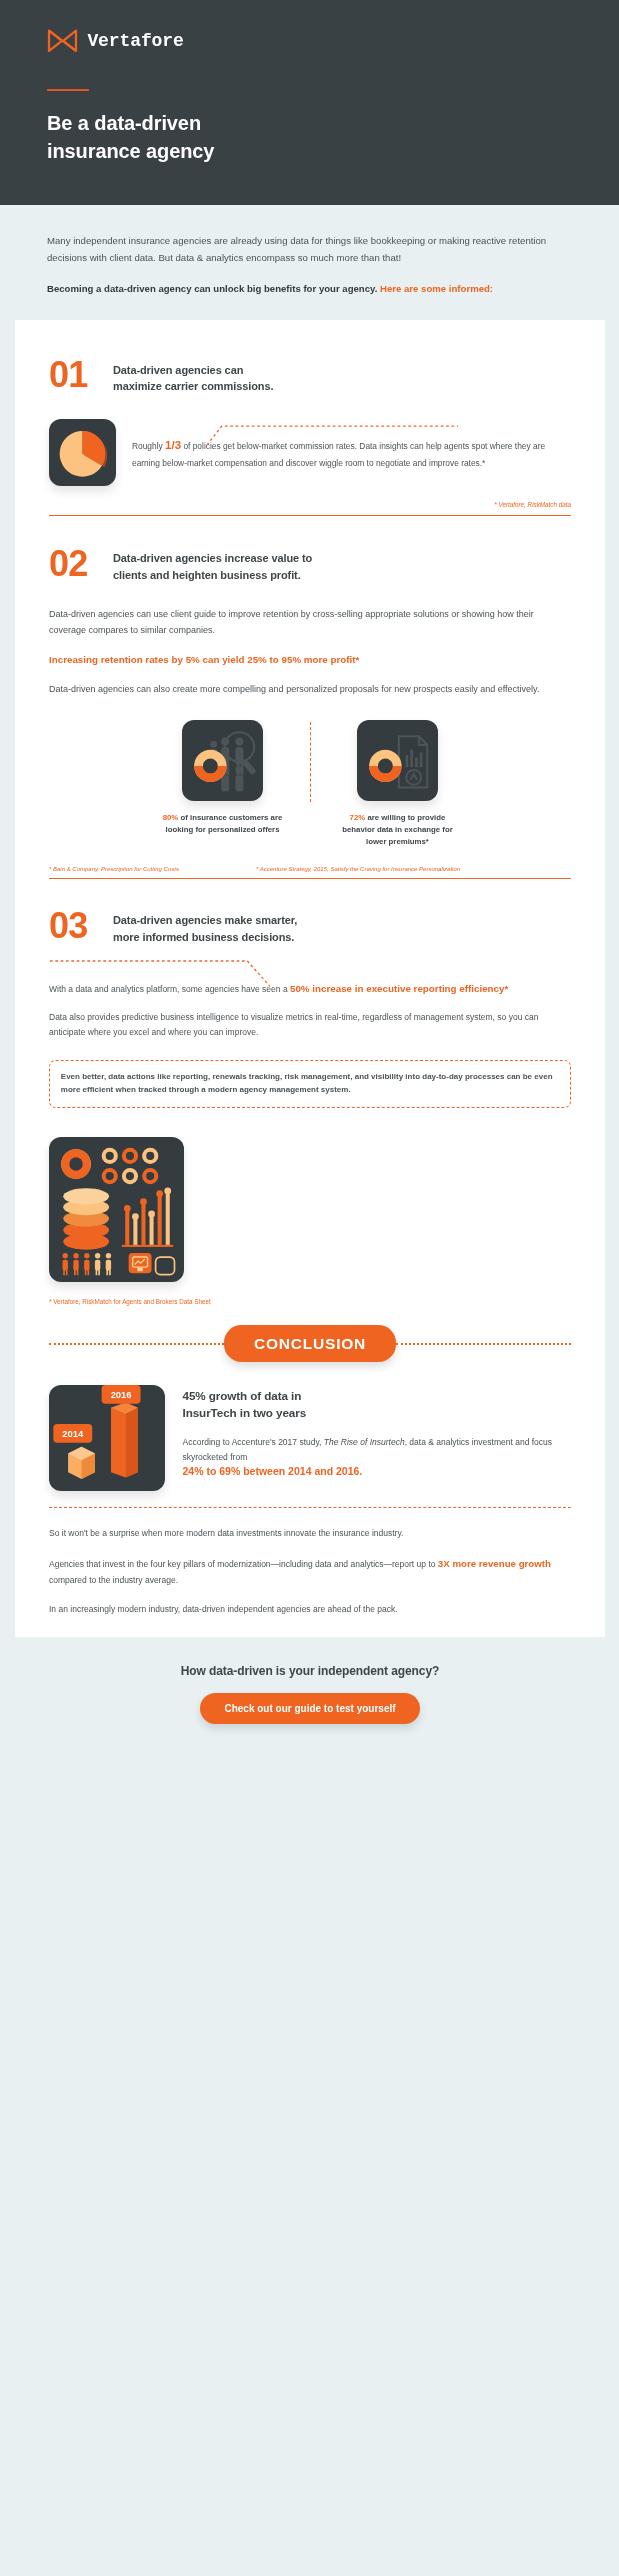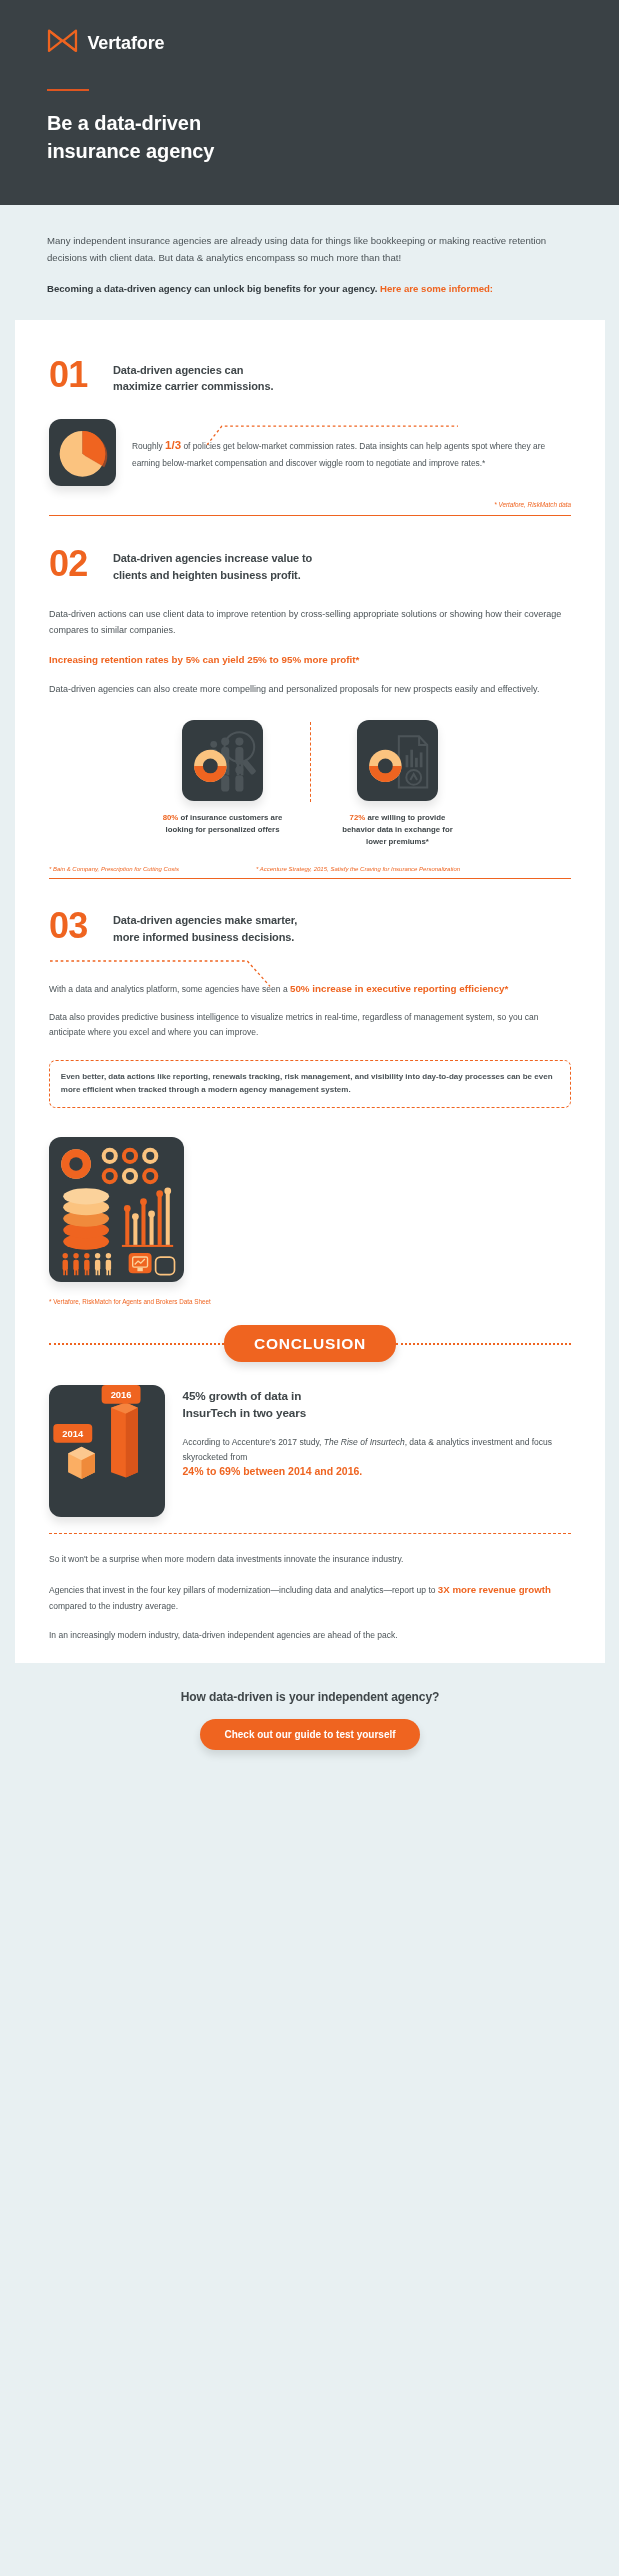--- a/index.html
+++ b/index.html
@@ -9,21 +9,21 @@
     font-family: "Liberation Sans", sans-serif;
     color: #3f4649;
   }
   .page { width: 620px; position: relative; }
 
   
   .header {
     background: #3a4145;
     padding: 28px 47px 39px 47px;
   }
-  .logo-row { display: flex; align-items: flex-end; gap: 9.4px; }
+  .logo-row { display: flex; align-items: center; gap: 9.4px; font-family: Liberation Mono, monospace; }
   .logo-mark { width: 31px; height: 25.6px; }
   .logo-text {
     color: #ffffff; font-size: 18px; font-weight: bold; letter-spacing: -0.1px;
   }
   .header-rule {
     width: 42px; height: 2.7px; background: #df5620; margin: 35px 0 17.5px 0;
   }
   .header-title {
     color: #ffffff; font-size: 20px; font-weight: bold; line-height: 1.42;
     letter-spacing: -0.1px;
@@ -127,21 +127,21 @@
     padding: 20px 34px 0 34px; gap: 0;
   }
   .dots { flex: 1; height: 0; border-top: 2px dotted #ef6420; }
   .concl-pill {
     background: #ef6420; color: #ffffff; font-size: 15.5px; font-weight: bold;
     letter-spacing: 0.8px; padding: 9.4px 30px; border-radius: 17.5px;
     box-shadow: 0 4.7px 8px rgba(0,0,0,0.13); white-space: nowrap;
   }
 
   .c-wrap { display: flex; gap: 17.5px; padding: 23px 34px 0 34px; align-items: flex-start; }
-  .tile-4 { width: 116px; height: 132px; }
+  .tile-4 { width: 116px; height: 106px; }
   .c-right { flex: 1; padding-top: 2.7px; position: relative; }
   .c-title {
     font-size: 11.7px; font-weight: bold; line-height: 1.45; color: #3f4649;
     letter-spacing: -0.1px;
   }
   .c-body { font-size: 8.5px; line-height: 1.72; color: #4b5357; margin-top: 13.5px; }
   .c-big { font-size: 10.5px; font-weight: bold; color: #ef6420; line-height: 1.42; }
   .ital { font-style: italic; }
 
   .hdash { border-top: 1.3px dashed #ef6420; margin: 16px 34px 0 34px; }
@@ -226,21 +226,21 @@
 
     <div class="sec-head" style="margin-top:31px;">
       <div class="sec-num">02</div>
       <div class="sec-title">
         <span>Data-driven agencies increase value to</span><br>
         <span>clients and heighten business profit.</span>
       </div>
     </div>
 
     <div class="inner" style="margin-top:23px;">
-      <p class="para">Data-driven actions can use client data to improve retention by cross-selling appropriate solutions or showing how their coverage compares to similar companies.</p>
+      <p class="para">Data-driven agencies can use client guide to improve retention by cross-selling appropriate solutions or showing how their coverage compares to similar companies.</p>
       <p class="hl" style="margin-top:13.5px;">Increasing retention rates by 5% can yield 25% to 95% more profit*</p>
       <p class="para" style="margin-top:13.5px;">Data-driven agencies can also create more compelling and personalized proposals for new prospects easily and effectively.</p>
     </div>
 
     <div class="s2-cards">
       <div class="card-col">
         <div class="dark-tile tile-2">
           <svg viewBox="0 0 120 120" width="81" height="81">
             <g fill="#4c5458">
               <circle cx="47" cy="36" r="5"></circle>

